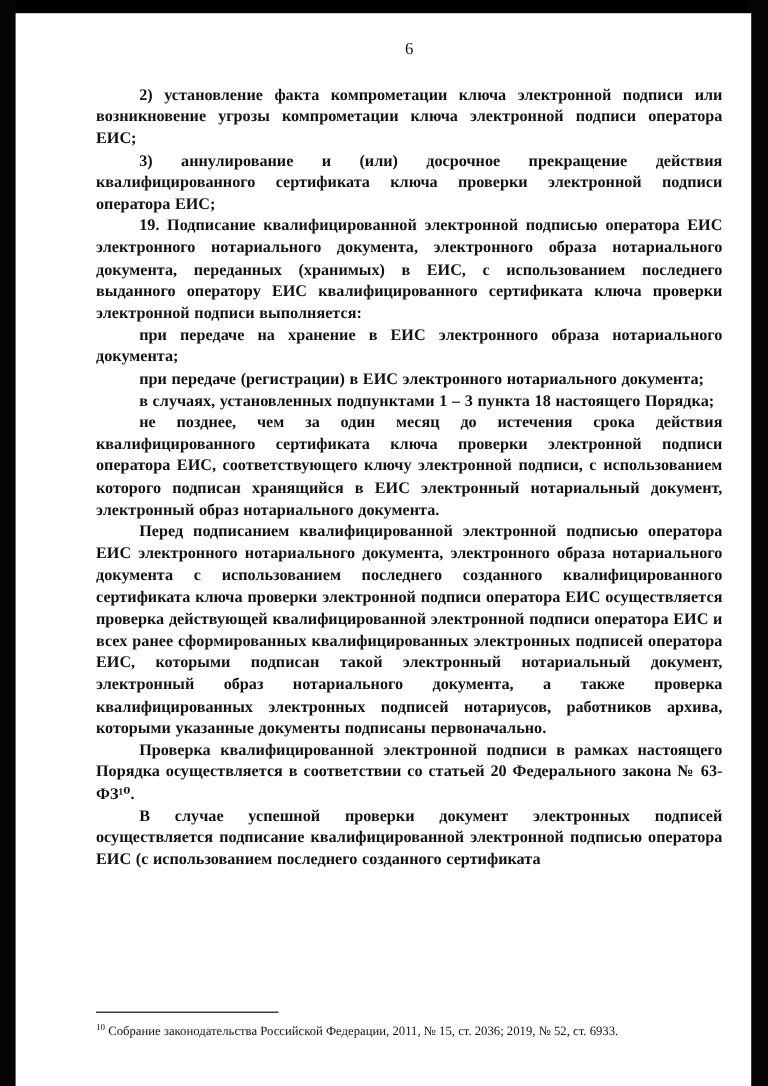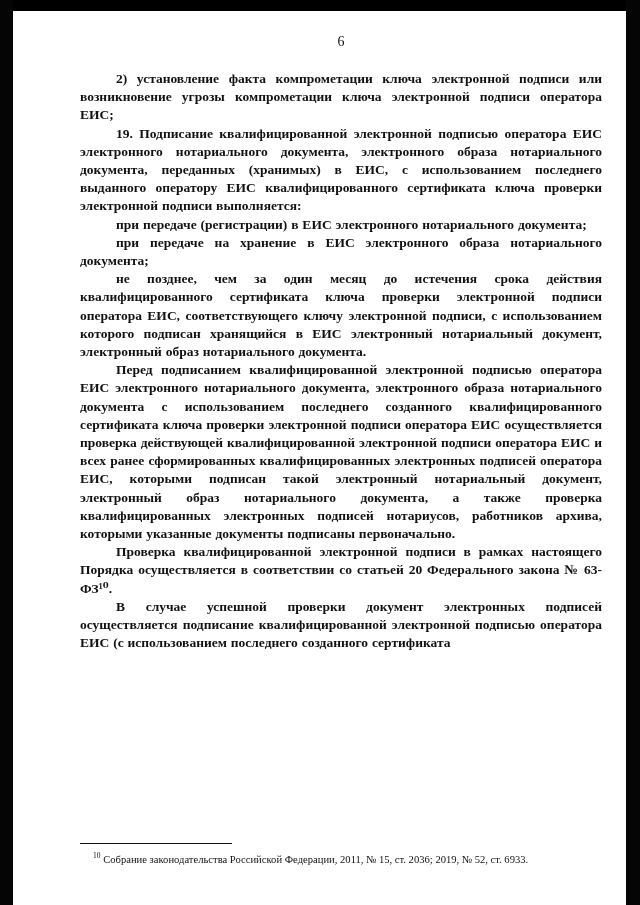--- a/index.html
+++ b/index.html
@@ -56,36 +56,37 @@
   .footnote {
     position: absolute;
     left: 80px; top: 849px;
     width: 522px;
     font-size: 10.6px;
     line-height: 14px;
     color: #121212;
   }
   .footnote sup {
     font-size: 7.5px;
-    margin-left: 13px;
   }
 </style>
 </head>
 <body>
 
 <div class="scan-border-top"></div>
 <div class="scan-border-left"></div>
 <div class="scan-border-right"></div>
 
 <div class="page-content">
   <div class="page-number">6</div>
   <p class="para">2) установление факта компрометации ключа электронной подписи или возникновение угрозы компрометации ключа электронной подписи оператора ЕИС;</p>
+  <p class="para">3) аннулирование и (или) досрочное прекращение действия квалифицированного сертификата ключа проверки электронной подписи оператора ЕИС;</p>
   <p class="para">19. Подписание квалифицированной электронной подписью оператора ЕИС электронного нотариального документа, электронного образа нотариального документа, переданных (хранимых) в ЕИС, с использованием последнего выданного оператору ЕИС квалифицированного сертификата ключа проверки электронной подписи выполняется:</p>
+  <p class="para">при передаче на хранение в ЕИС электронного образа нотариального документа;</p>
   <p class="para">при передаче (регистрации) в ЕИС электронного нотариального документа;</p>
-  <p class="para">при передаче на хранение в ЕИС электронного образа нотариального документа;</p>
+  <p class="para">в случаях, установленных подпунктами 1 – 3 пункта 18 настоящего Порядка;</p>
   <p class="para">не позднее, чем за один месяц до истечения срока действия квалифицированного сертификата ключа проверки электронной подписи оператора ЕИС, соответствующего ключу электронной подписи, с использованием которого подписан хранящийся в ЕИС электронный нотариальный документ, электронный образ нотариального документа.</p>
   <p class="para">Перед подписанием квалифицированной электронной подписью оператора ЕИС электронного нотариального документа, электронного образа нотариального документа с использованием последнего созданного квалифицированного сертификата ключа проверки электронной подписи оператора ЕИС осуществляется проверка действующей квалифицированной электронной подписи оператора ЕИС и всех ранее сформированных квалифицированных электронных подписей оператора ЕИС, которыми подписан такой электронный нотариальный документ, электронный образ нотариального документа, а также проверка квалифицированных электронных подписей нотариусов, работников архива, которыми указанные документы подписаны первоначально.</p>
   <p class="para">Проверка квалифицированной электронной подписи в рамках настоящего Порядка осуществляется в соответствии со статьей 20 Федерального закона № 63-ФЗ¹⁰.</p>
   <p class="para">В случае успешной проверки документ электронных подписей осуществляется подписание квалифицированной электронной подписью оператора ЕИС (с использованием последнего созданного сертификата</p>
 </div>
 
 <div class="footnote-rule"></div>
 <div class="footnote">
   <sup>10</sup>
   <span>Собрание законодательства Российской Федерации, 2011, № 15, ст. 2036; 2019, № 52, ст. 6933.</span>

